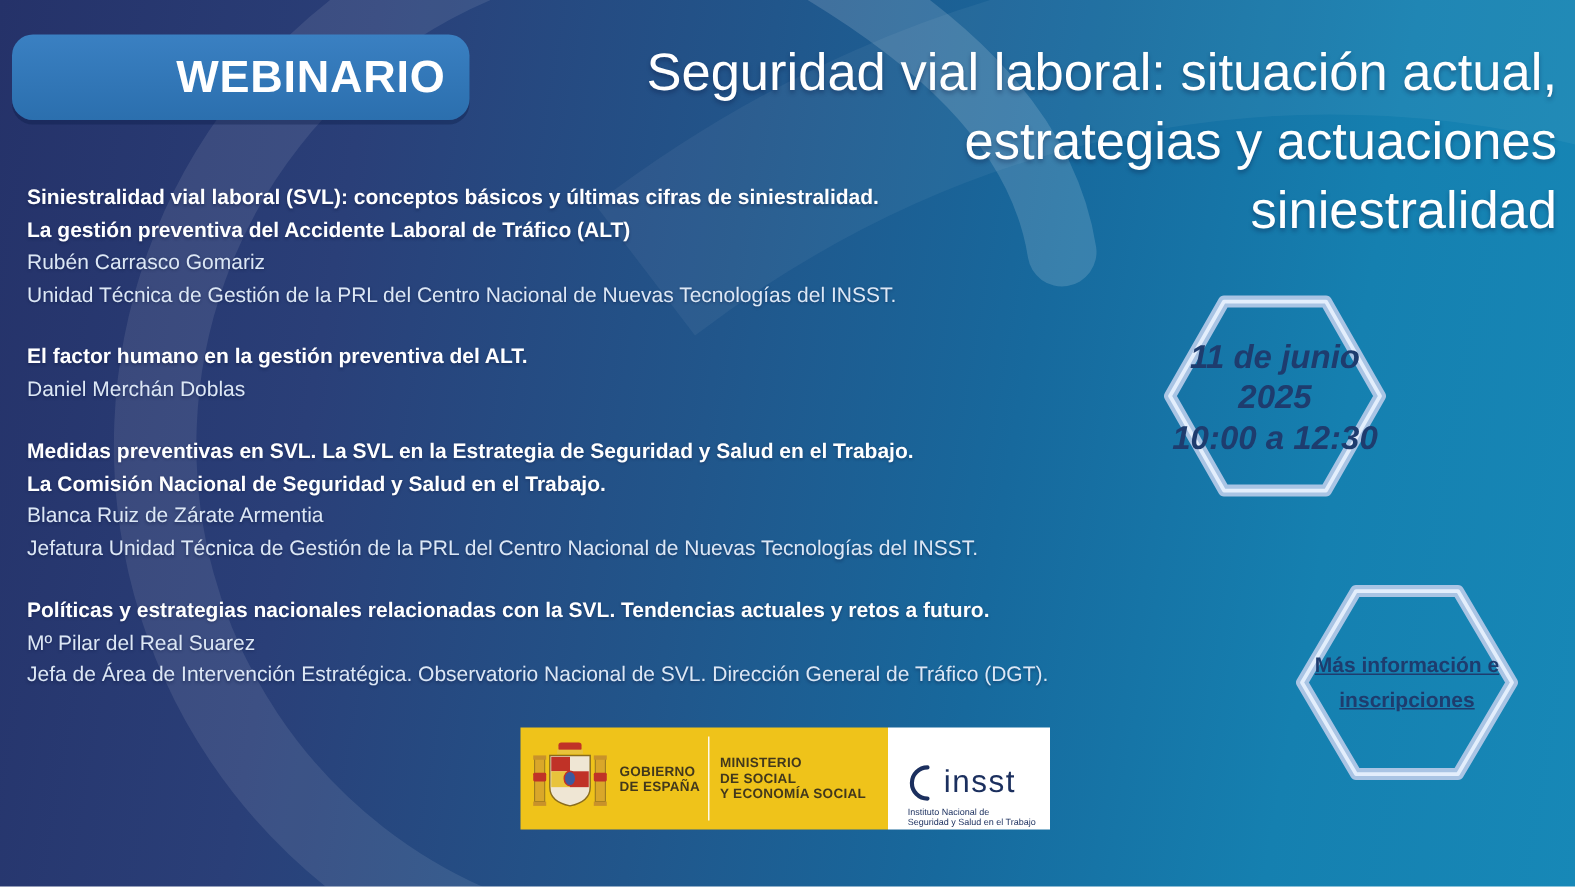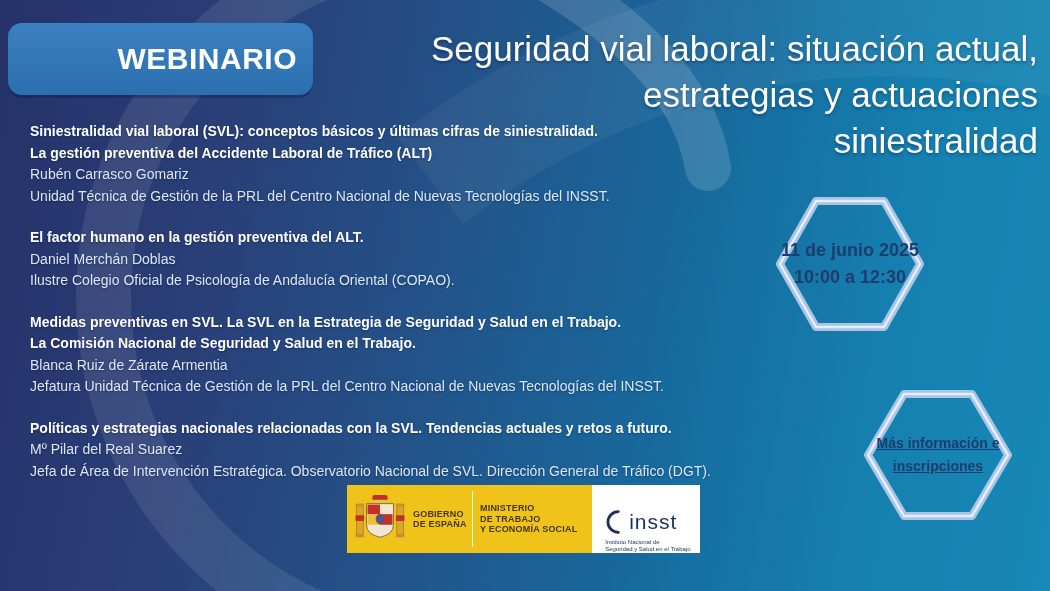--- a/index.html
+++ b/index.html
@@ -3,47 +3,47 @@
 <meta charset="utf-8">
 <style>
   html,body{margin:0;padding:0;}
   .poster{
     position:relative;width:1050px;height:591px;overflow:hidden;
     font-family:"Liberation Sans",sans-serif;
     background:linear-gradient(100deg,#253269 0%,#2a3f78 22%,#21568b 45%,#17699d 63%,#1580b0 82%,#1788b7 100%);
   }
   .bg-decor{position:absolute;left:0;top:0;pointer-events:none;}
   .badge{
-    position:absolute;left:8px;top:23px;width:305px;height:72px;border-radius:14px;
+    position:absolute;left:8px;top:23px;width:305px;height:57px;border-radius:14px;
     background:linear-gradient(180deg,#3a80c2,#2b6fae);
     box-shadow:0 3px 0 rgba(10,25,70,0.35);
     display:flex;align-items:center;justify-content:flex-end;
     padding-right:16px;box-sizing:border-box;
   }
   .badge span{color:#fff;font-size:30px;font-weight:700;letter-spacing:0.5px;}
   .title{
     position:absolute;top:26px;right:12px;margin:0;text-align:right;
     color:#fff;font-size:35px;line-height:46px;font-weight:400;
     text-shadow:0 2px 3px rgba(10,20,60,0.35);
   }
   .sessions{position:absolute;left:18px;top:121px;font-size:14px;line-height:21.5px;
     text-shadow:0 1px 2px rgba(10,20,60,0.4);}
   .session{margin-bottom:20px;}
-  .session div{white-space:nowrap;margin-left:12px;}
+  .session div{white-space:nowrap;}
   .s-bold{font-weight:700;color:#ffffff;}
   .s-reg{font-weight:400;color:#dce7f5;}
   .hex{position:absolute;}
   .hex svg{position:absolute;left:0;top:0;}
   .hex-text{
     position:absolute;left:0;top:0;right:0;bottom:0;
     display:flex;flex-direction:column;align-items:center;justify-content:center;
     color:#1e3c6e;font-weight:700;text-align:center;
   }
   .hex-date{left:770px;top:190px;width:160px;height:148px;}
-  .hex-date .hex-text{font-size:18px;line-height:27px;}
+  .hex-date .hex-text{font-size:22px;line-height:27px;font-style:italic;}
   .hex-link{left:858px;top:384px;width:160px;height:142px;}
   .hex-link .hex-text{font-size:14px;line-height:23px;}
   .hex-link a{color:#1e3c6e;text-decoration:underline;cursor:pointer;}
   .logo-banner{position:absolute;left:347px;top:485px;width:353px;height:68px;display:flex;}
   .gov-section{width:271px;background:#EFC31A;position:relative;display:flex;align-items:center;box-sizing:border-box;}
   .coat{margin-left:8px;flex:none;}
   .gov-text{margin-left:8px;font-size:9px;font-weight:700;color:#42381c;line-height:10.5px;letter-spacing:0.2px;}
   .separator{position:absolute;left:125px;top:6px;height:56px;width:1px;background:rgba(255,255,255,0.9);}
   .ministry-text{position:absolute;left:133px;top:50%;transform:translateY(-50%);
     font-size:9px;font-weight:700;color:#42381c;line-height:10.5px;letter-spacing:0.2px;}
@@ -77,21 +77,20 @@
   <div class="sessions">
     <section class="session">
       <div class="s-bold">Siniestralidad vial laboral (SVL): conceptos básicos y últimas cifras de siniestralidad.</div>
       <div class="s-bold">La gestión preventiva del Accidente Laboral de Tráfico (ALT)</div>
       <div class="s-reg">Rubén Carrasco Gomariz</div>
       <div class="s-reg">Unidad Técnica de Gestión de la PRL del Centro Nacional de Nuevas Tecnologías del INSST.</div>
     </section>
     <section class="session">
       <div class="s-bold">El factor humano en la gestión preventiva del ALT.</div>
       <div class="s-reg">Daniel Merchán Doblas</div>
-      <div class="s-reg">Ilustre Colegio Oficial de Psicología de Andalucía Oriental (COPAO).</div>
     </section>
     <section class="session">
       <div class="s-bold">Medidas preventivas en SVL. La SVL en la Estrategia de Seguridad y Salud en el Trabajo.</div>
       <div class="s-bold">La Comisión Nacional de Seguridad y Salud en el Trabajo.</div>
       <div class="s-reg">Blanca Ruiz de Zárate Armentia</div>
       <div class="s-reg">Jefatura Unidad Técnica de Gestión de la PRL del Centro Nacional de Nuevas Tecnologías del INSST.</div>
     </section>
     <section class="session">
       <div class="s-bold">Políticas y estrategias nacionales relacionadas con la SVL. Tendencias actuales y retos a futuro.</div>
       <div class="s-reg">Mº Pilar del Real Suarez</div>
@@ -142,21 +141,21 @@
         <rect x="13" y="23" width="13" height="11" fill="#e8c33c"></rect>
         <ellipse cx="26" cy="28" rx="4" ry="5" fill="#3b5aa0" stroke="#c03227" stroke-width="1"></ellipse>
       </svg>
       <div class="gov-text">
         <div>GOBIERNO</div>
         <div>DE ESPAÑA</div>
       </div>
       <div class="separator"></div>
       <div class="ministry-text">
         <div>MINISTERIO</div>
-        <div>DE TRABAJO</div>
+        <div>DE SOCIAL</div>
         <div>Y ECONOMÍA SOCIAL</div>
       </div>
     </div>
     <div class="insst-section">
       <div class="insst-box">
         <div class="insst-mark-row">
           <svg width="26" height="30" viewBox="0 0 30 34">
             <path d="M20 5 A 12 12 0 1 0 20 29" stroke="#1b2f5e" stroke-width="3.2" fill="none" stroke-linecap="round"></path>
           </svg>
           <span class="insst-acronym">insst</span>

